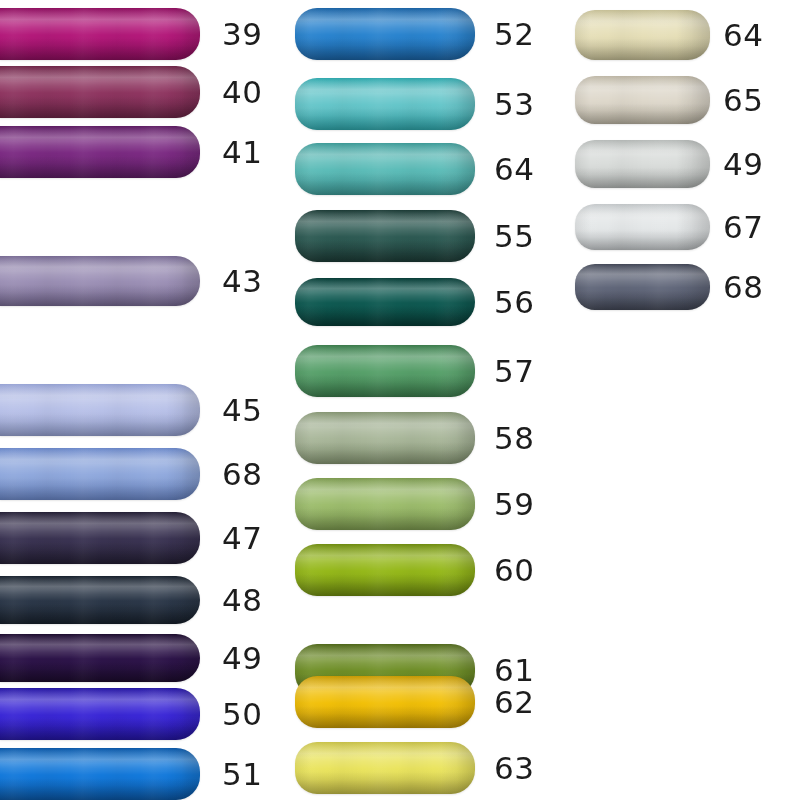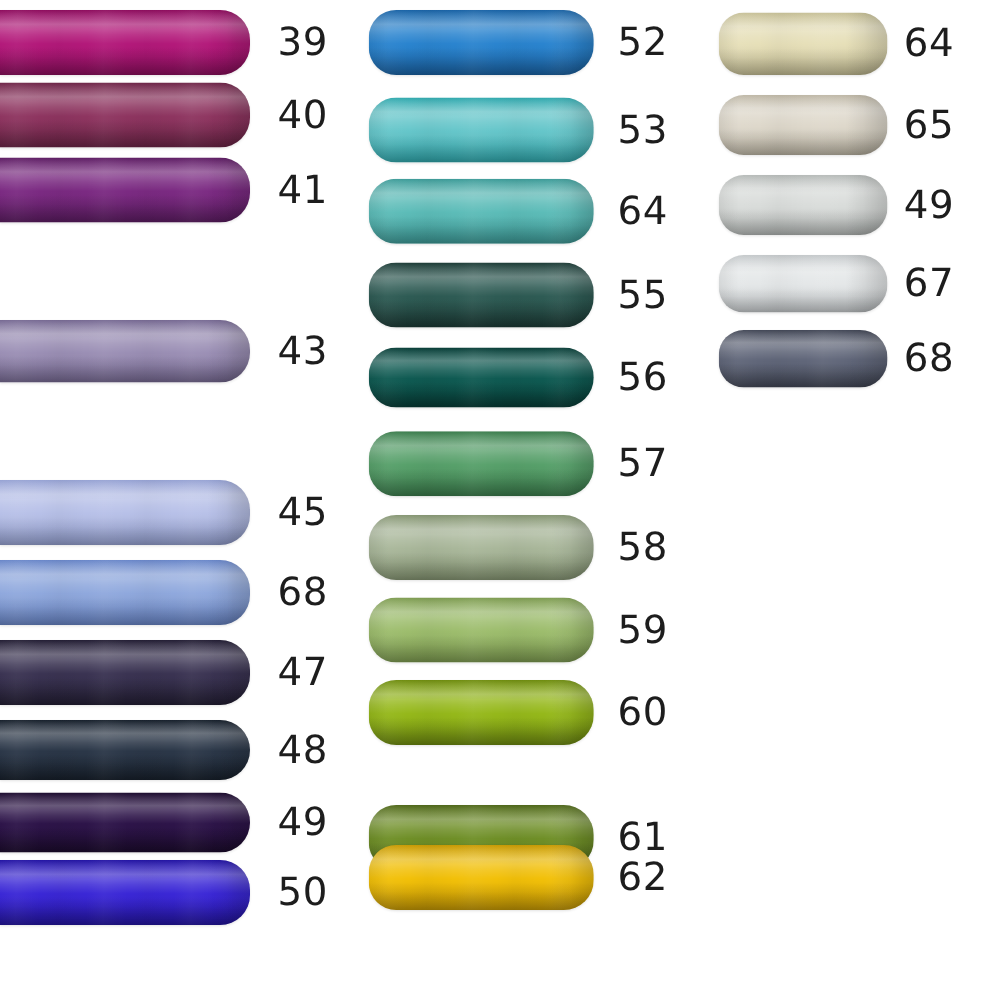--- a/index.html
+++ b/index.html
@@ -216,20 +216,29 @@
       </div>
       <div class="swatch-row" style="top: 688px; height: 52px; width: 100%;">
         <div class="stick" style="width: 200px;">
           <div class="base" style="background: linear-gradient(rgb(36, 21, 163) 0%, rgb(58, 39, 214) 30%, rgb(58, 39, 214) 58%, rgb(36, 21, 163) 100%);"></div>
           <div class="marble"></div>
           <div class="shade"></div>
           <div class="cap"></div>
         </div>
         <div class="num">50</div>
       </div>
+      <div class="swatch-row" style="top: 748px; height: 52px; width: 100%;">
+        <div class="stick" style="width: 200px;">
+          <div class="base" style="background: linear-gradient(rgb(10, 88, 168) 0%, rgb(19, 121, 219) 30%, rgb(19, 121, 219) 58%, rgb(10, 88, 168) 100%);"></div>
+          <div class="marble"></div>
+          <div class="shade"></div>
+          <div class="cap"></div>
+        </div>
+        <div class="num">51</div>
+      </div>
     </div>
   <div class="column col-1">
       <div class="swatch-row" style="top: 8px; height: 52px; width: 100%;">
         <div class="stick" style="width: 180px;">
           <div class="base" style="background: linear-gradient(rgb(26, 99, 165) 0%, rgb(42, 132, 207) 30%, rgb(42, 132, 207) 58%, rgb(26, 99, 165) 100%);"></div>
           <div class="marble"></div>
           <div class="shade"></div>
           <div class="capL"></div>
           <div class="cap"></div>
         </div>
@@ -327,20 +336,30 @@
       </div>
       <div class="swatch-row" style="top: 676px; height: 52px; width: 100%;">
         <div class="stick" style="width: 180px;">
           <div class="base" style="background: linear-gradient(rgb(199, 154, 4) 0%, rgb(242, 192, 9) 30%, rgb(242, 192, 9) 58%, rgb(199, 154, 4) 100%);"></div>
           <div class="marble"></div>
           <div class="shade"></div>
           <div class="capL"></div>
           <div class="cap"></div>
         </div>
         <div class="num">62</div>
+      </div>
+      <div class="swatch-row" style="top: 742px; height: 52px; width: 100%;">
+        <div class="stick" style="width: 180px;">
+          <div class="base" style="background: linear-gradient(rgb(201, 194, 74) 0%, rgb(234, 228, 95) 30%, rgb(234, 228, 95) 58%, rgb(201, 194, 74) 100%);"></div>
+          <div class="marble"></div>
+          <div class="shade"></div>
+          <div class="capL"></div>
+          <div class="cap"></div>
+        </div>
+        <div class="num">63</div>
       </div>
     </div>
   <div class="column col-2">
       <div class="swatch-row" style="top: 10px; height: 50px; width: 100%;">
         <div class="stick" style="width: 135px;">
           <div class="base" style="background: linear-gradient(rgb(198, 191, 150) 0%, rgb(230, 223, 184) 30%, rgb(230, 223, 184) 58%, rgb(198, 191, 150) 100%);"></div>
           <div class="marble"></div>
           <div class="shade"></div>
           <div class="capL"></div>
           <div class="cap"></div>

